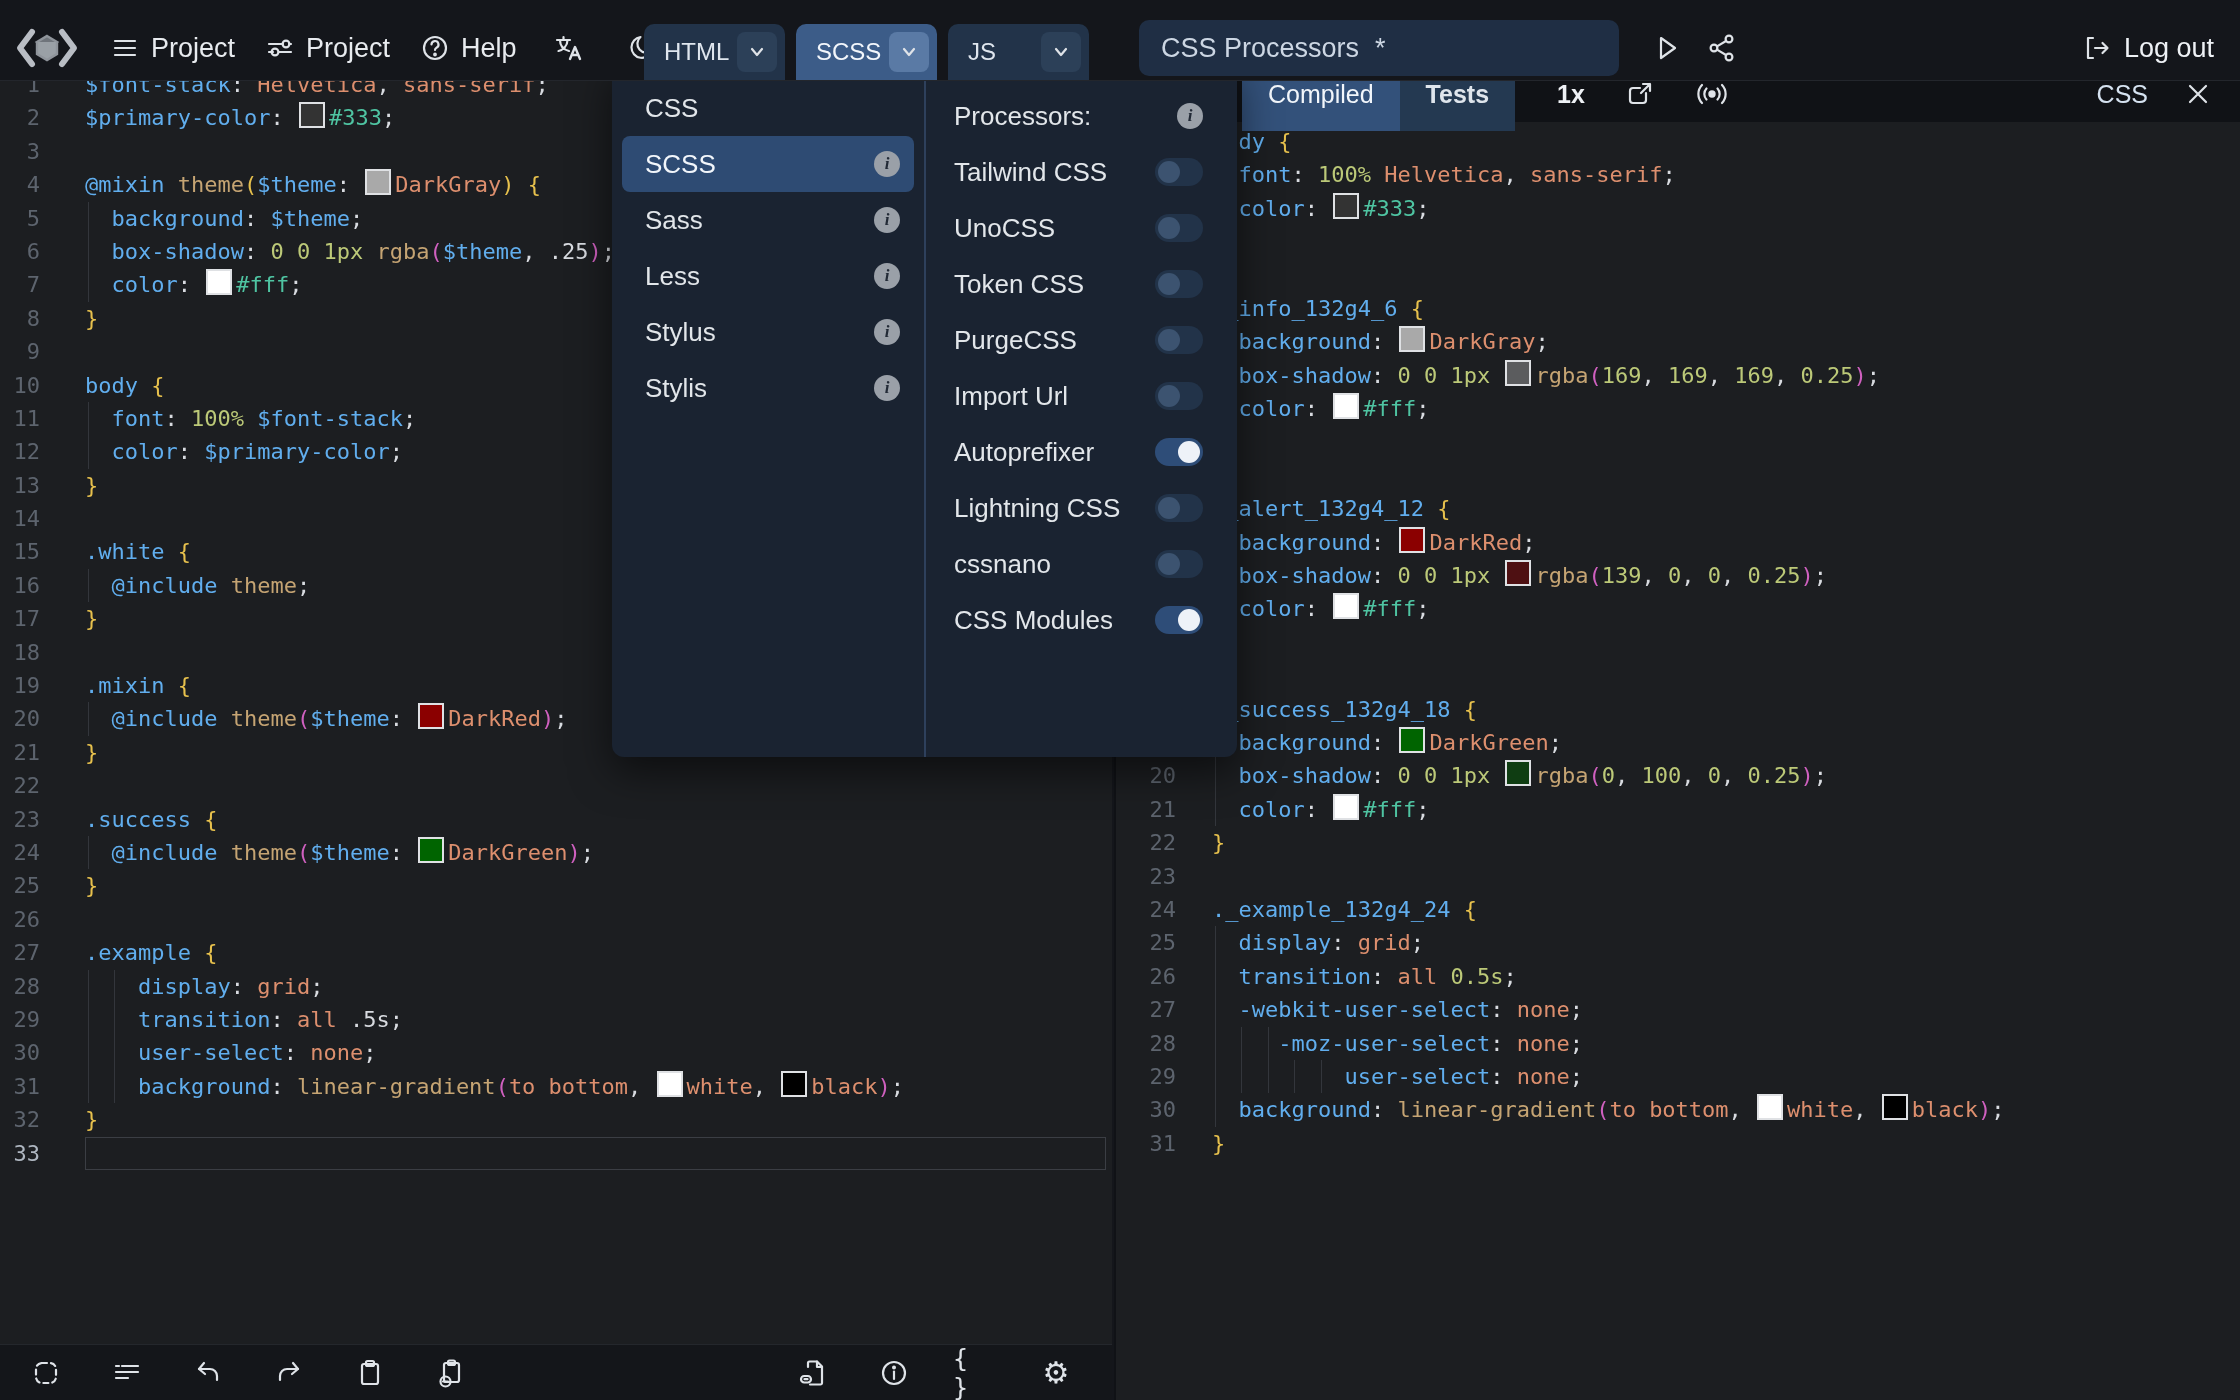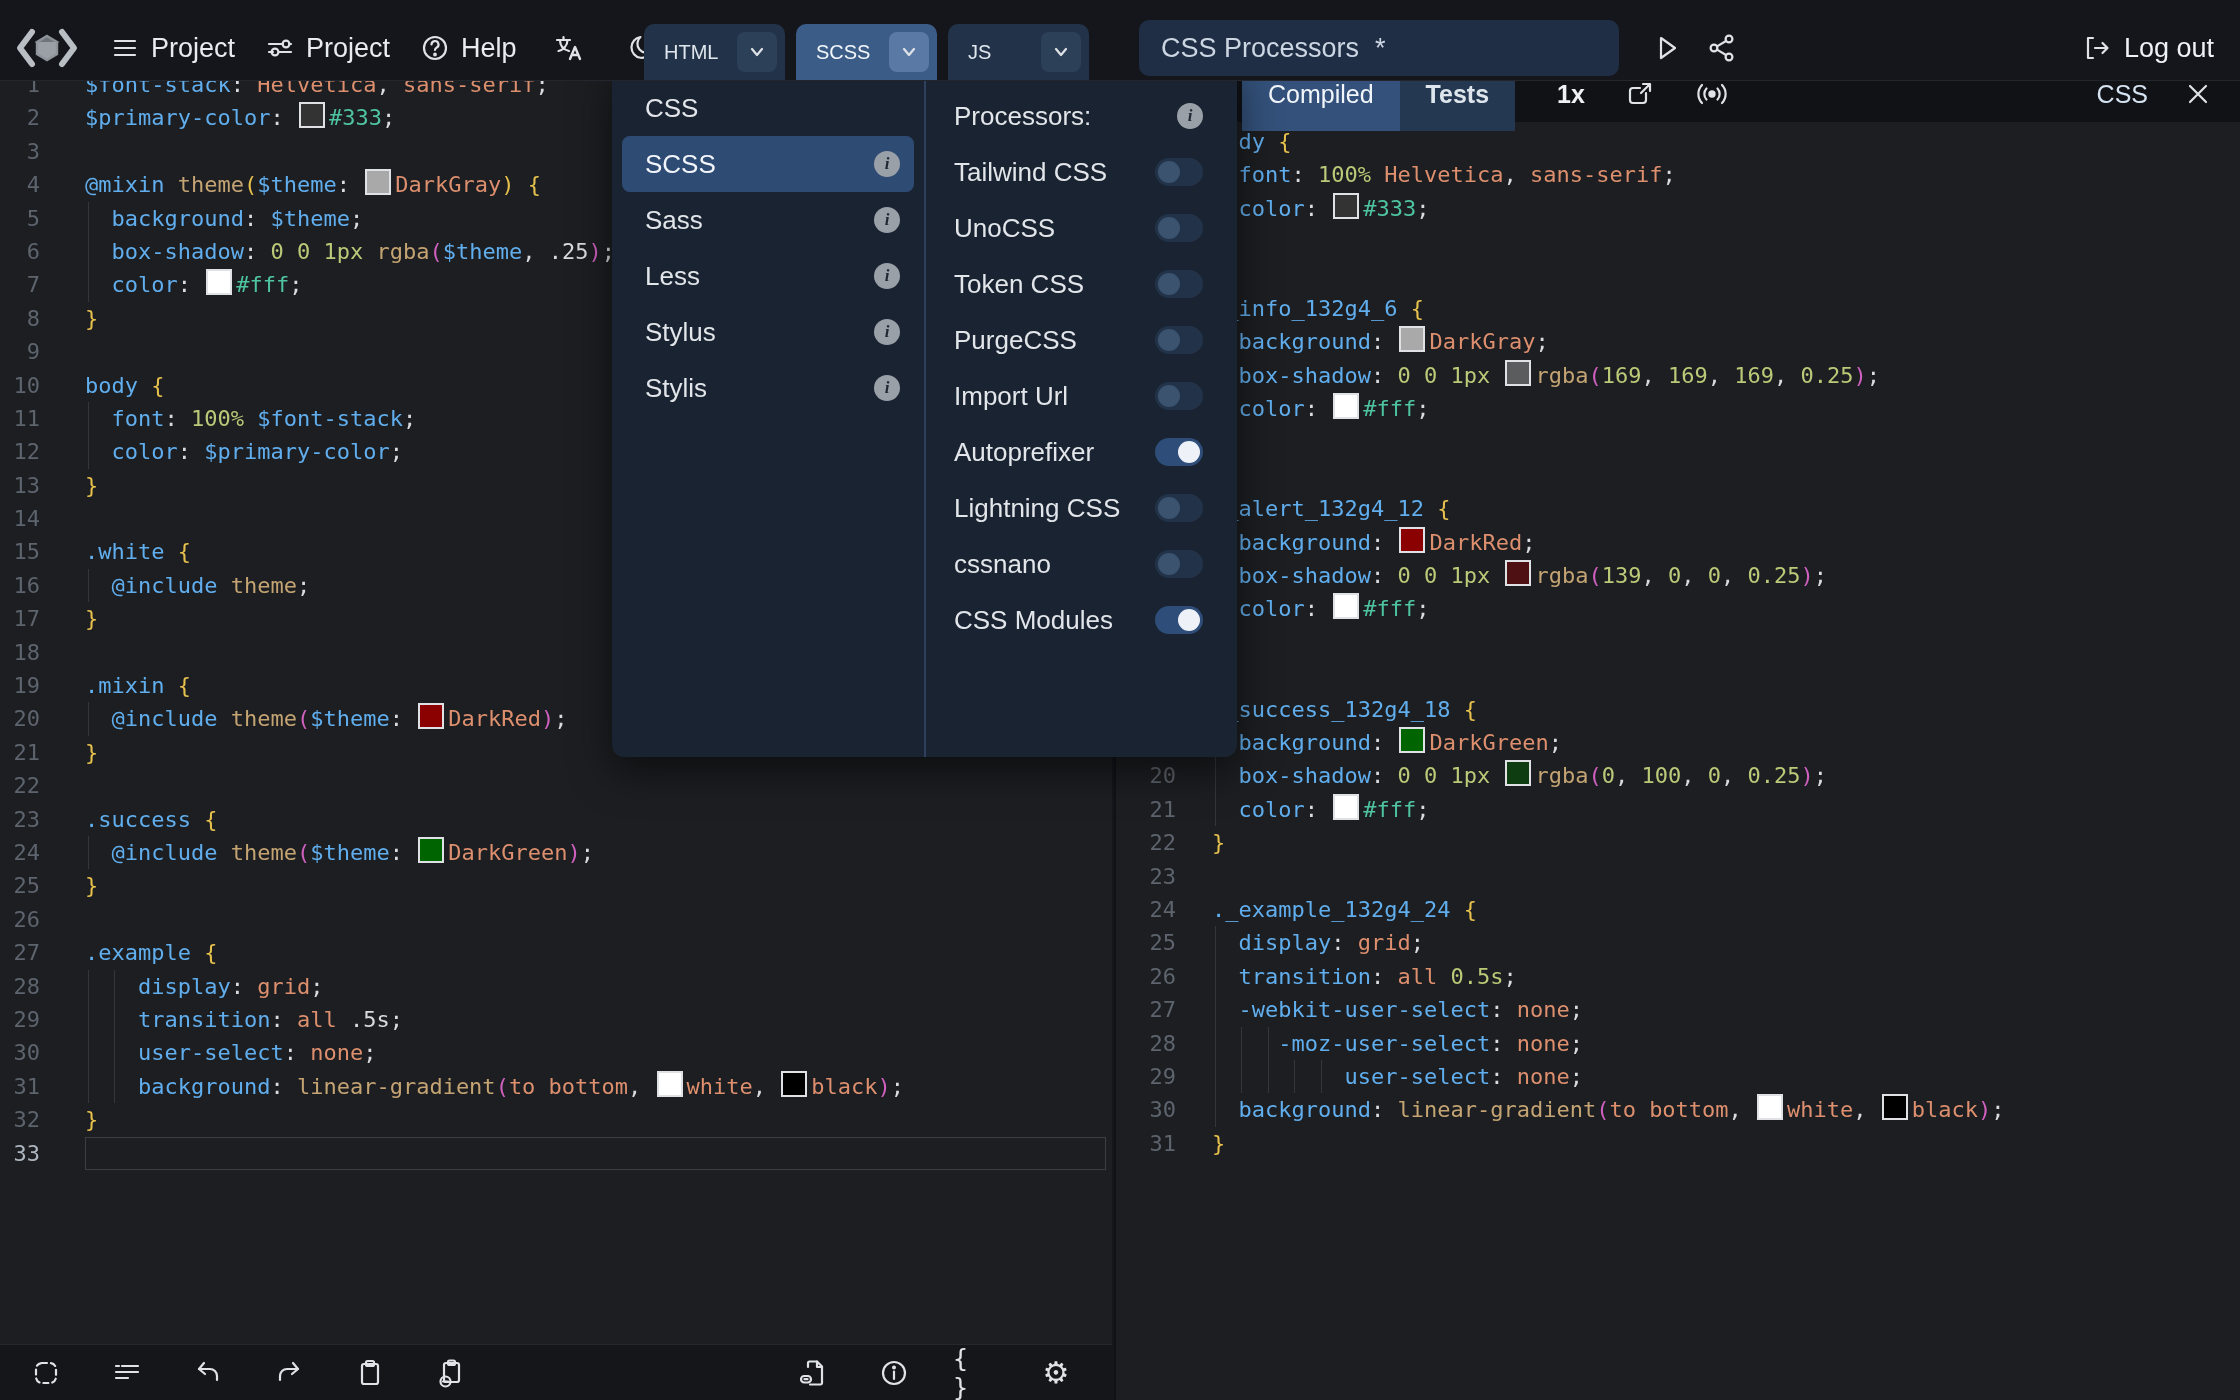--- a/index.html
+++ b/index.html
@@ -9,21 +9,21 @@
   
   .topbar{position:absolute;left:0;top:16px;width:100%;height:64px;background:#14161b;
     border-bottom:1px solid #23262c;z-index:60;}
   .topbar-left{position:absolute;left:14px;top:0;height:64px;display:flex;align-items:center;gap:30px;}
   .logo{width:66px;height:46px;display:flex;align-items:center;justify-content:center;}
   .menu-item{display:flex;align-items:center;gap:11px;color:#e8ebef;font-size:27px;cursor:default;}
   .icon-btn{display:flex;align-items:center;justify-content:center;width:44px;height:44px;}
   svg.ic{stroke:#dfe3e8;fill:none;stroke-width:2.2;stroke-linecap:round;stroke-linejoin:round;}
   .tabs{position:absolute;left:644px;top:8px;display:flex;gap:11px;height:56px;}
   .tab{position:relative;width:141px;height:56px;border-radius:10px 10px 0 0;background:#223349;
-    display:flex;align-items:center;color:#dfe6ee;font-size:20px;padding-left:20px;box-sizing:border-box;}
+    display:flex;align-items:center;color:#dfe6ee;font-size:24px;padding-left:20px;box-sizing:border-box;}
   .tab.active{background:#3c5c88;color:#f2f6fb;}
   .tab .chev{position:absolute;right:8px;top:8px;width:40px;height:40px;border-radius:8px;
     background:#2c4058;display:flex;align-items:center;justify-content:center;}
   .tab.active .chev{background:#5a7aa5;}
   .title-pill{position:absolute;left:1139px;top:4px;width:480px;height:56px;border-radius:10px;
     background:#1f2e44;display:flex;align-items:center;padding-left:22px;box-sizing:border-box;
     color:#ccd6e3;font-size:27px;}
   .title-pill .dirty{margin-left:16px;color:#ccd6e3;}
   .run-btn{position:absolute;left:1645px;top:10px;}
   .share-btn{position:absolute;left:1700px;top:10px;}

